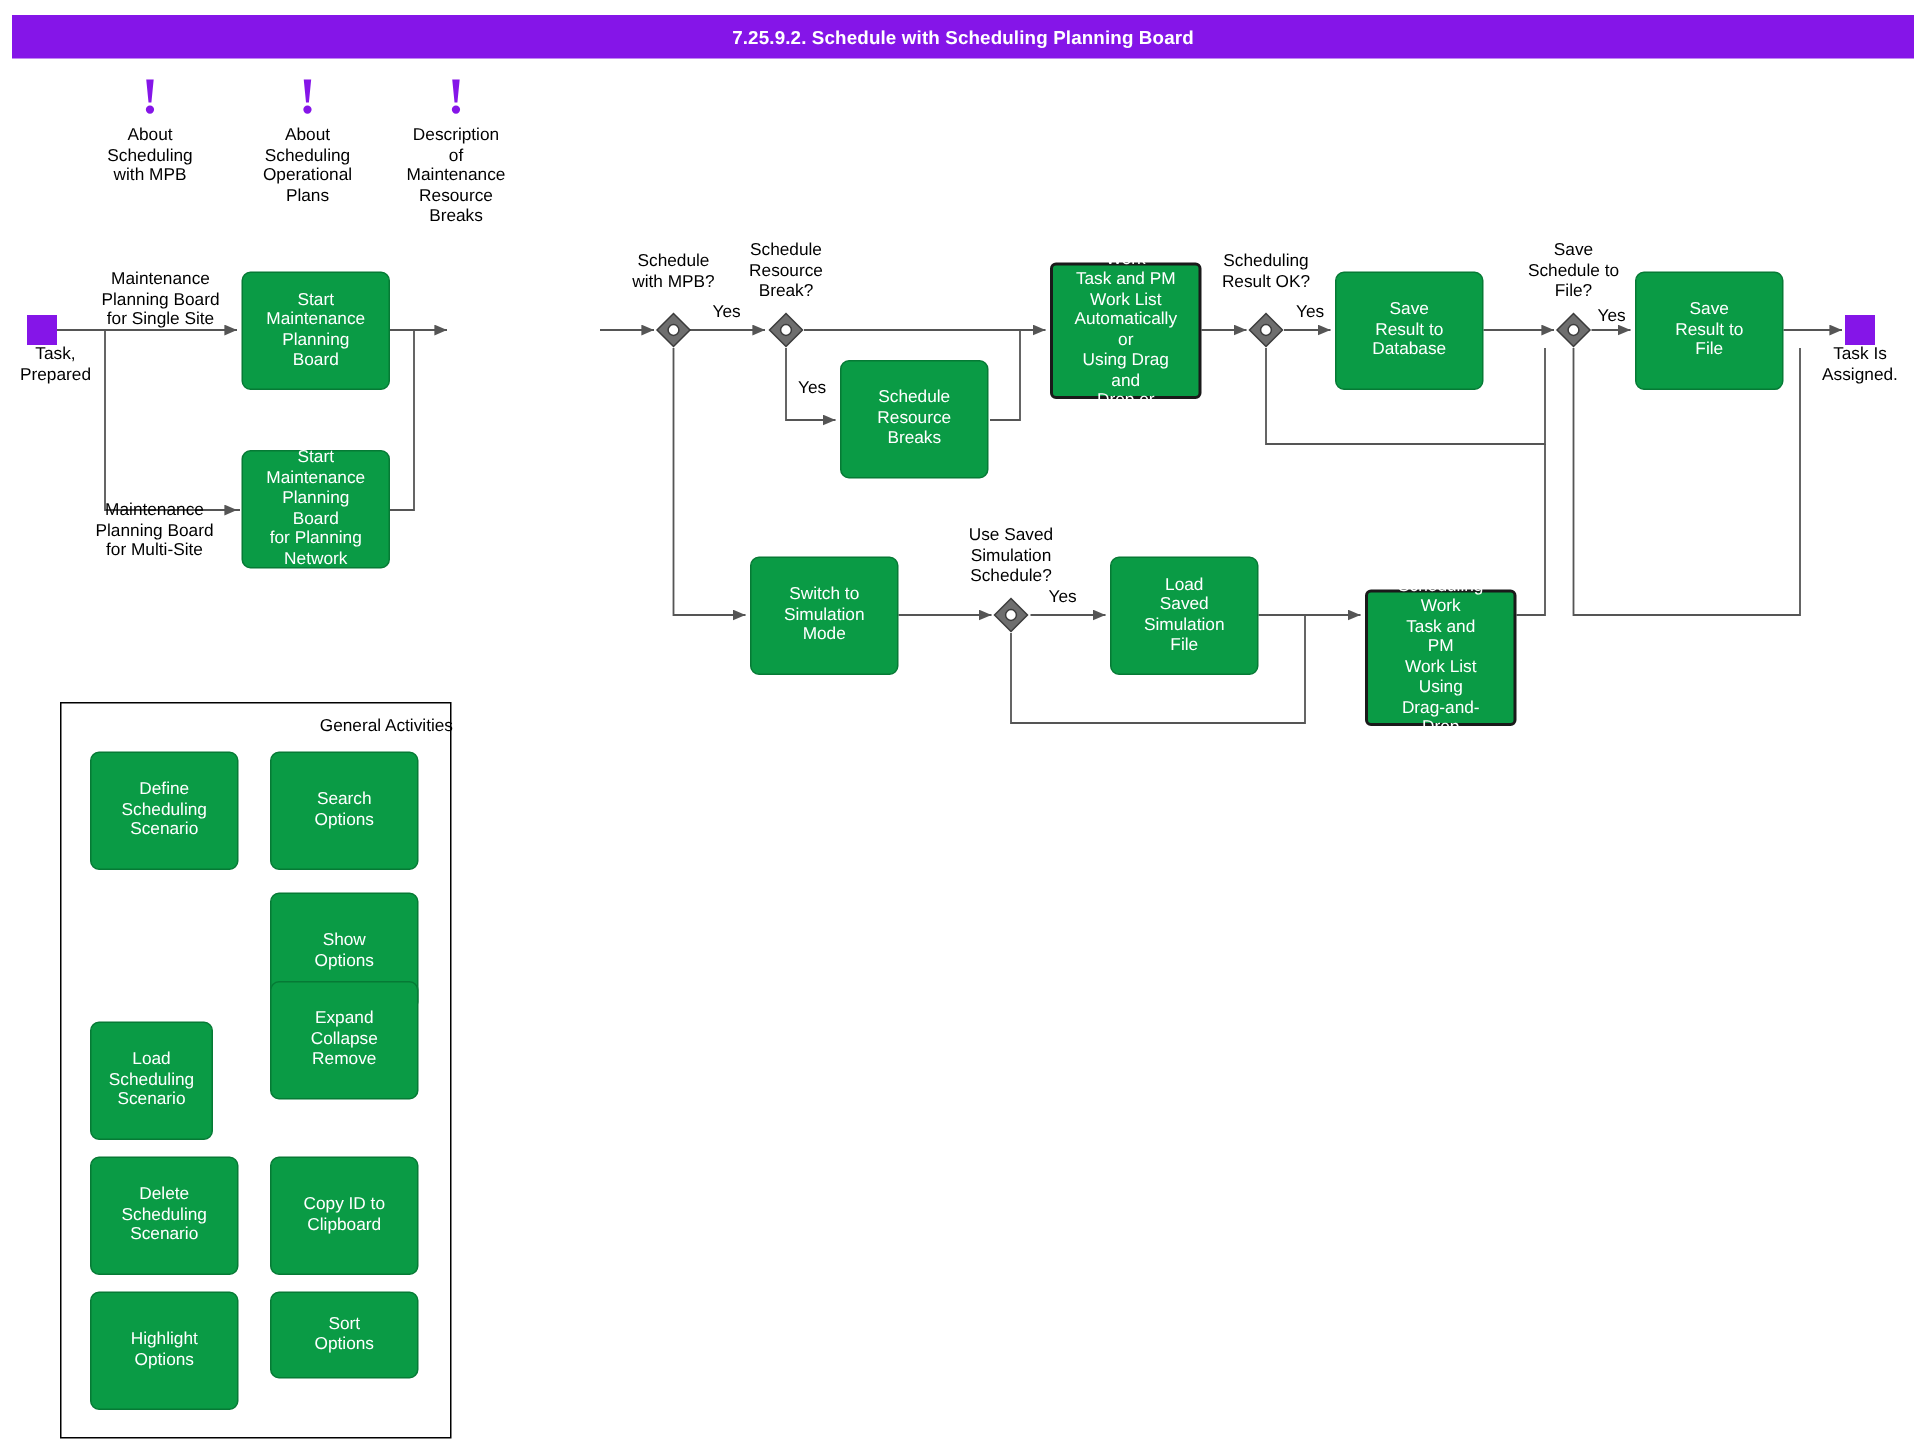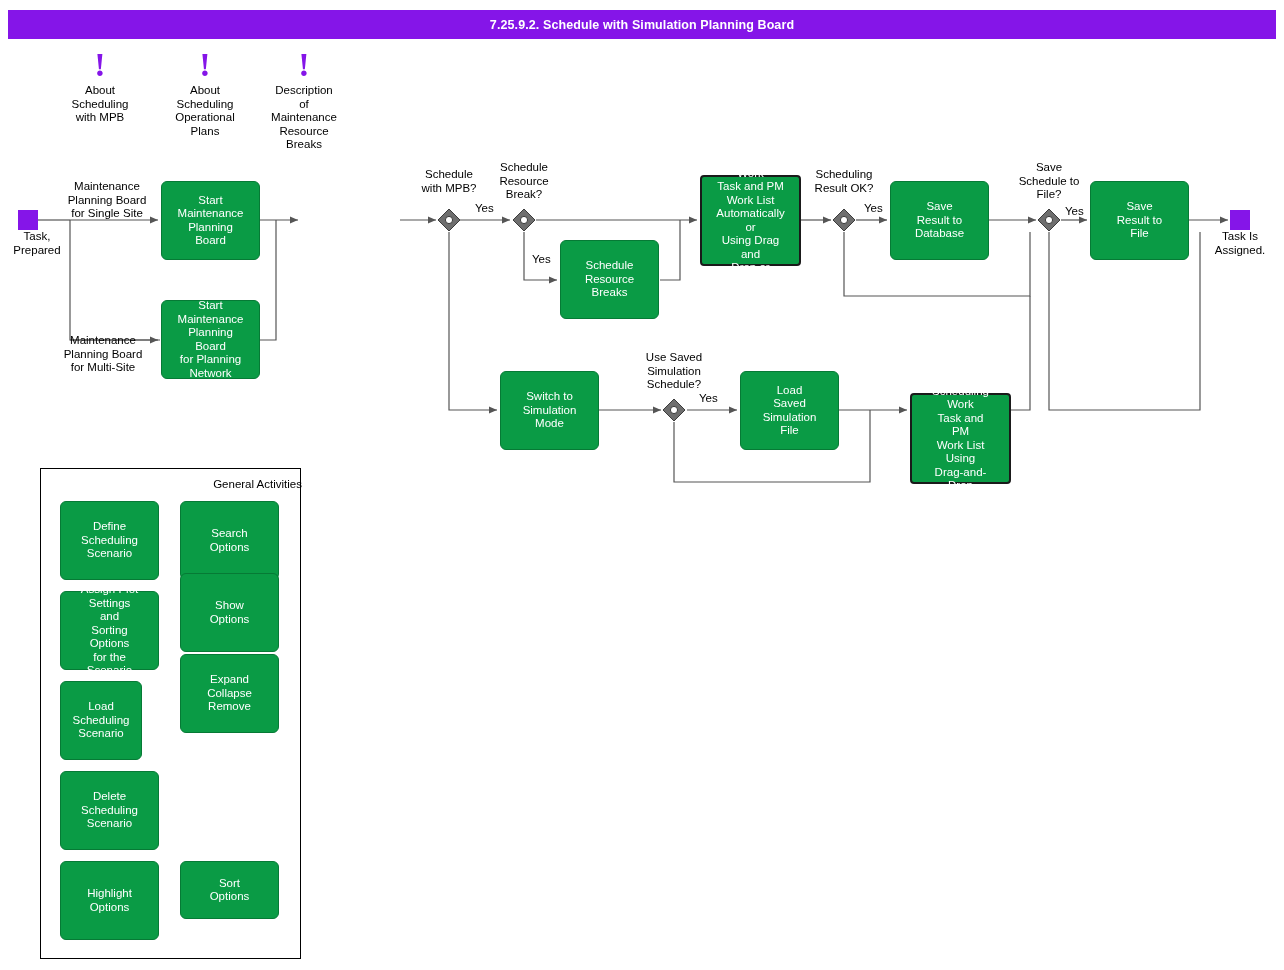--- a/index.html
+++ b/index.html
@@ -118,21 +118,21 @@
     width: 20px;
     height: 20px;
     background: #8515e8;
   }
 </style>
 </head>
 <body>
 
 <div id="canvas">
 
-  <div class="titlebar">7.25.9.2. Schedule with Simulation Planning Board</div>
+  <div class="titlebar">7.25.9.2. Schedule with Scheduling Planning Board</div>
 
   <svg class="layer" viewBox="0 0 1284 970">
     <defs>
       <marker id="arr" markerWidth="8" markerHeight="8" refX="7" refY="3" orient="auto">
         <path d="M0,0 L7,3 L0,6 z" fill="#555555"></path>
       </marker>
     </defs>
     <g stroke="#555555" stroke-width="1.2" fill="none">
 
       <path d="M38,220 L70,220"></path>
@@ -303,30 +303,28 @@
 
   <div class="legend">
     <div class="legend-title">General Activities</div>
   </div>
 
   <div class="node" style="left:60px; top:501px; width:99px; height:79px;">Define
 Scheduling
 Scenario</div>
   <div class="node" style="left:180px; top:501px; width:99px; height:79px;">Search
 Options</div>
-  <div class="node" style="left:60px; top:591px; width:99px; height:79px;">Assign Plot
-Settings and
-Sorting Options
-for the Scenario</div>
-  <div class="node" style="left:180px; top:573px; width:99px; height:79px;">Show Options</div>
+  <div class="node" style="left:180px; top:595px; width:99px; height:79px;">Show Options</div>
   <div class="node" style="left:60px; top:681px; width:82px; height:79px;">Load Scheduling
 Scenario</div>
   <div class="node" style="left:180px; top:654px; width:99px; height:79px;text-align:center;">Expand
 Collapse
 Remove</div>
   <div class="node" style="left:60px; top:771px; width:99px; height:79px;">Delete
 Scheduling
 Scenario</div>
+  <div class="node" style="left:180px; top:771px; width:99px; height:79px;">Copy ID to
+Clipboard</div>
   <div class="node" style="left:60px; top:861px; width:99px; height:79px;">Highlight
 Options</div>
   <div class="node" style="left:180px; top:861px; width:99px; height:58px;">Sort Options</div>
 
 </div>
 
 </body></html>

